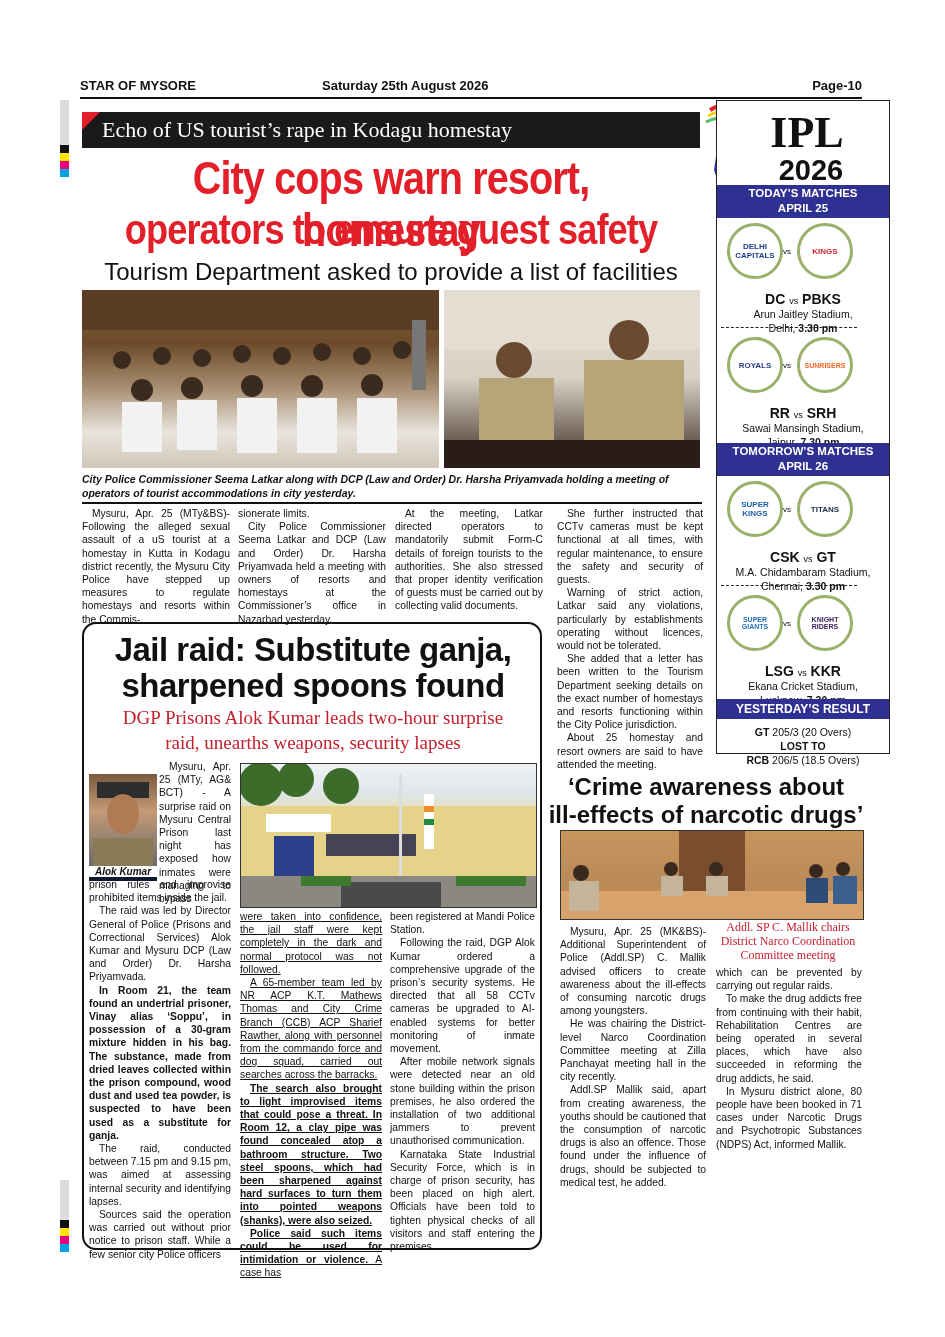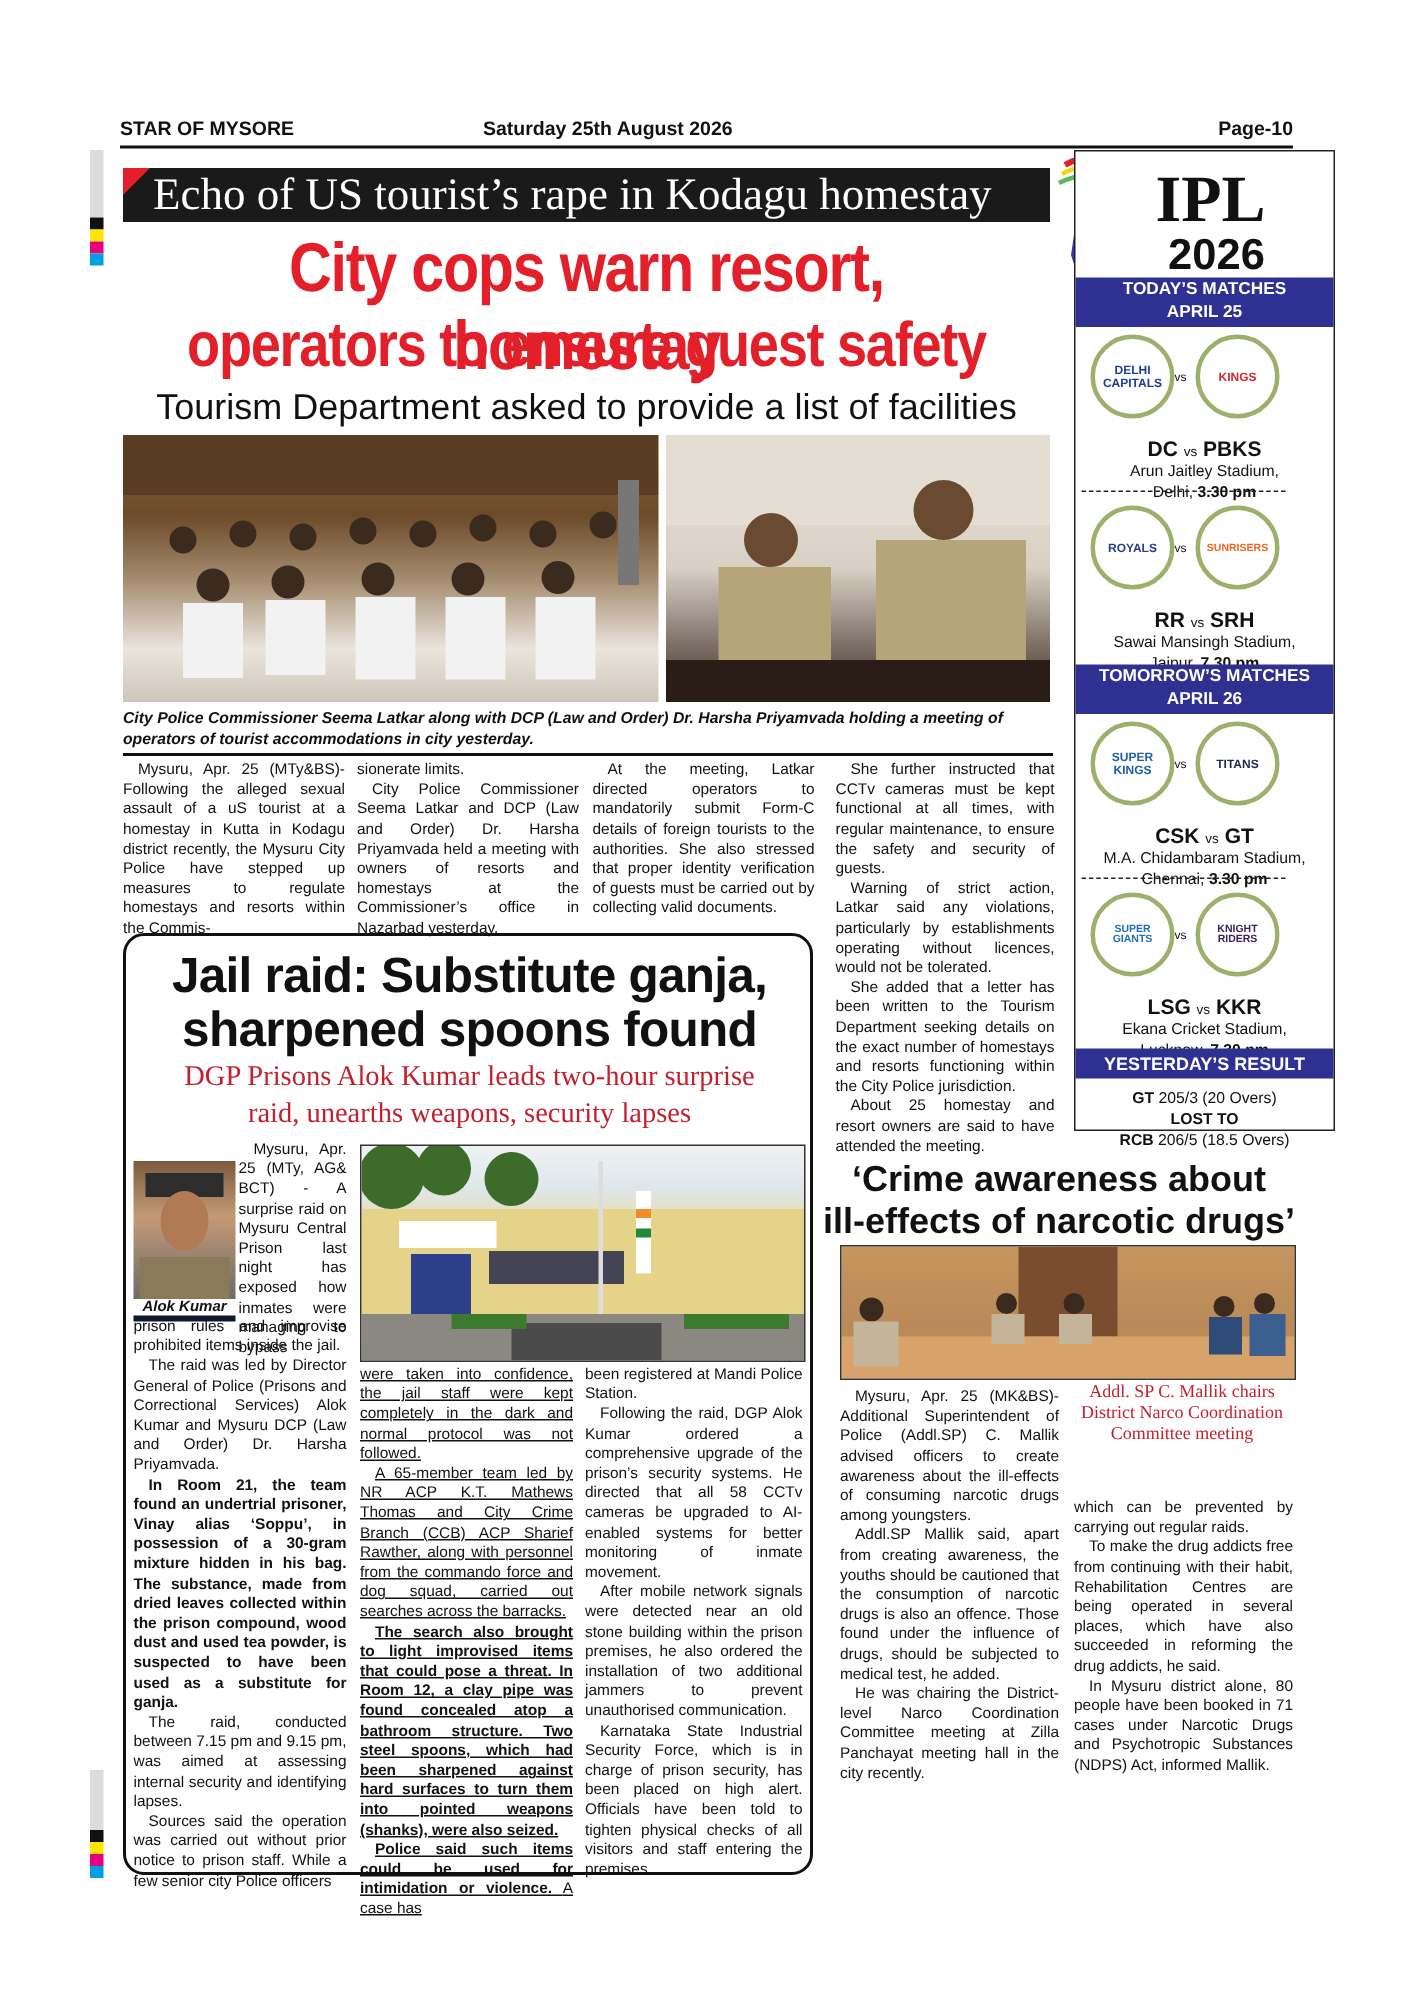--- a/index.html
+++ b/index.html
@@ -4,21 +4,21 @@
 <style>
   html,body{margin:0;padding:0;background:#fff;}
   body{width:945px;height:1337px;position:relative;overflow:hidden;font-family:"Liberation Sans",sans-serif;color:#111;}
   .abs{position:absolute;}
   .reg-strip{position:absolute;width:9px;left:60px;}
   .reg-strip .gray{background:#dcdcdc;}
   .reg-strip div{width:9px;}
   .hdr{position:absolute;top:78px;left:80px;width:782px;height:18px;font-size:13px;font-weight:bold;}
   .hdr span{position:absolute;top:0;}
   .hdr-rule{position:absolute;top:97px;left:80px;width:782px;height:2px;background:#111;}
-  .kicker{position:absolute;top:112px;left:82px;width:618px;height:36px;background:#1a1a1a;color:#fff;font-family:"Liberation Serif",serif;font-size:30px;line-height:36px;padding-left:20px;box-sizing:border-box;}
+  .kicker{position:absolute;top:112px;left:82px;width:618px;height:36px;background:#1a1a1a;color:#fff;font-family:"Liberation Serif",serif;font-size:22px;line-height:36px;padding-left:20px;box-sizing:border-box;}
   .kicker-tri{position:absolute;top:112px;left:82px;width:0;height:0;border-top:18px solid #e3202a;border-right:18px solid transparent;}
   .lead-h1{position:absolute;left:80px;width:622px;text-align:center;color:#e3202a;font-family:"Liberation Sans",sans-serif;font-weight:bold;letter-spacing:-1px;transform-origin:center;}
   .lead-sub{position:absolute;top:258px;left:80px;width:622px;text-align:center;font-size:24px;}
   .photo{position:absolute;overflow:hidden;}
   .caption{position:absolute;top:472px;left:82px;width:620px;font-size:10.5px;font-style:italic;font-weight:bold;line-height:14px;}
   .cap-rule{position:absolute;top:502px;left:82px;width:620px;height:1.5px;background:#111;}
   .col{position:absolute;font-size:10.3px;line-height:13.2px;text-align:justify;hyphens:none;}
   .col p{margin:0;text-indent:10px;}
   .col b{font-weight:bold;}
   .ipl{position:absolute;left:716px;top:100px;width:174px;height:654px;border:1.5px solid #222;box-sizing:border-box;background:#fff;}
@@ -282,20 +282,20 @@
       <rect x="245" y="47" width="22" height="25" fill="#2f4b78"></rect>
     <circle cx="282" cy="38" r="7" fill="#3a2a1e"></circle>
       <rect x="272" y="45" width="24" height="28" fill="#3b5f8f"></rect>
   </svg>
 </div>
 
 <div class="narco-sub">Addl. SP C. Mallik chairs District Narco Coordination Committee meeting</div>
 
 <div class="col" style="left:560px;top:925px;width:146px;">
   <p>Mysuru, Apr. 25 (MK&amp;BS)-Additional Superintendent of Police (Addl.SP) C. Mallik advised officers to create awareness about the ill-effects of consuming narcotic drugs among youngsters.</p>
+  <p>He was chairing the District-level Narco Coordination Committee meeting at Zilla Panchayat meeting hall in the city recently.</p>
   <p>Addl.SP Mallik said, apart from creating awareness, the youths should be cautioned that the consumption of narcotic drugs is also an offence. Those found under the influence of drugs, should be subjected to medical test, he added.</p>
-  <p>He was chairing the District-level Narco Coordination Committee meeting at Zilla Panchayat meeting hall in the city recently.</p>
 </div>
 <div class="col" style="left:716px;top:966px;width:146px;">
-  <p style="text-indent:0;margin-top:33px;">which can be prevented by carrying out regular raids.</p>
+  <p style="text-indent:0;">which can be prevented by carrying out regular raids.</p>
   <p>To make the drug addicts free from continuing with their habit, Rehabilitation Centres are being operated in several places, which have also succeeded in reforming the drug addicts, he said.</p>
   <p>In Mysuru district alone, 80 people have been booked in 71 cases under Narcotic Drugs and Psychotropic Substances (NDPS) Act, informed Mallik.</p>
 </div>
 
 </body></html>

